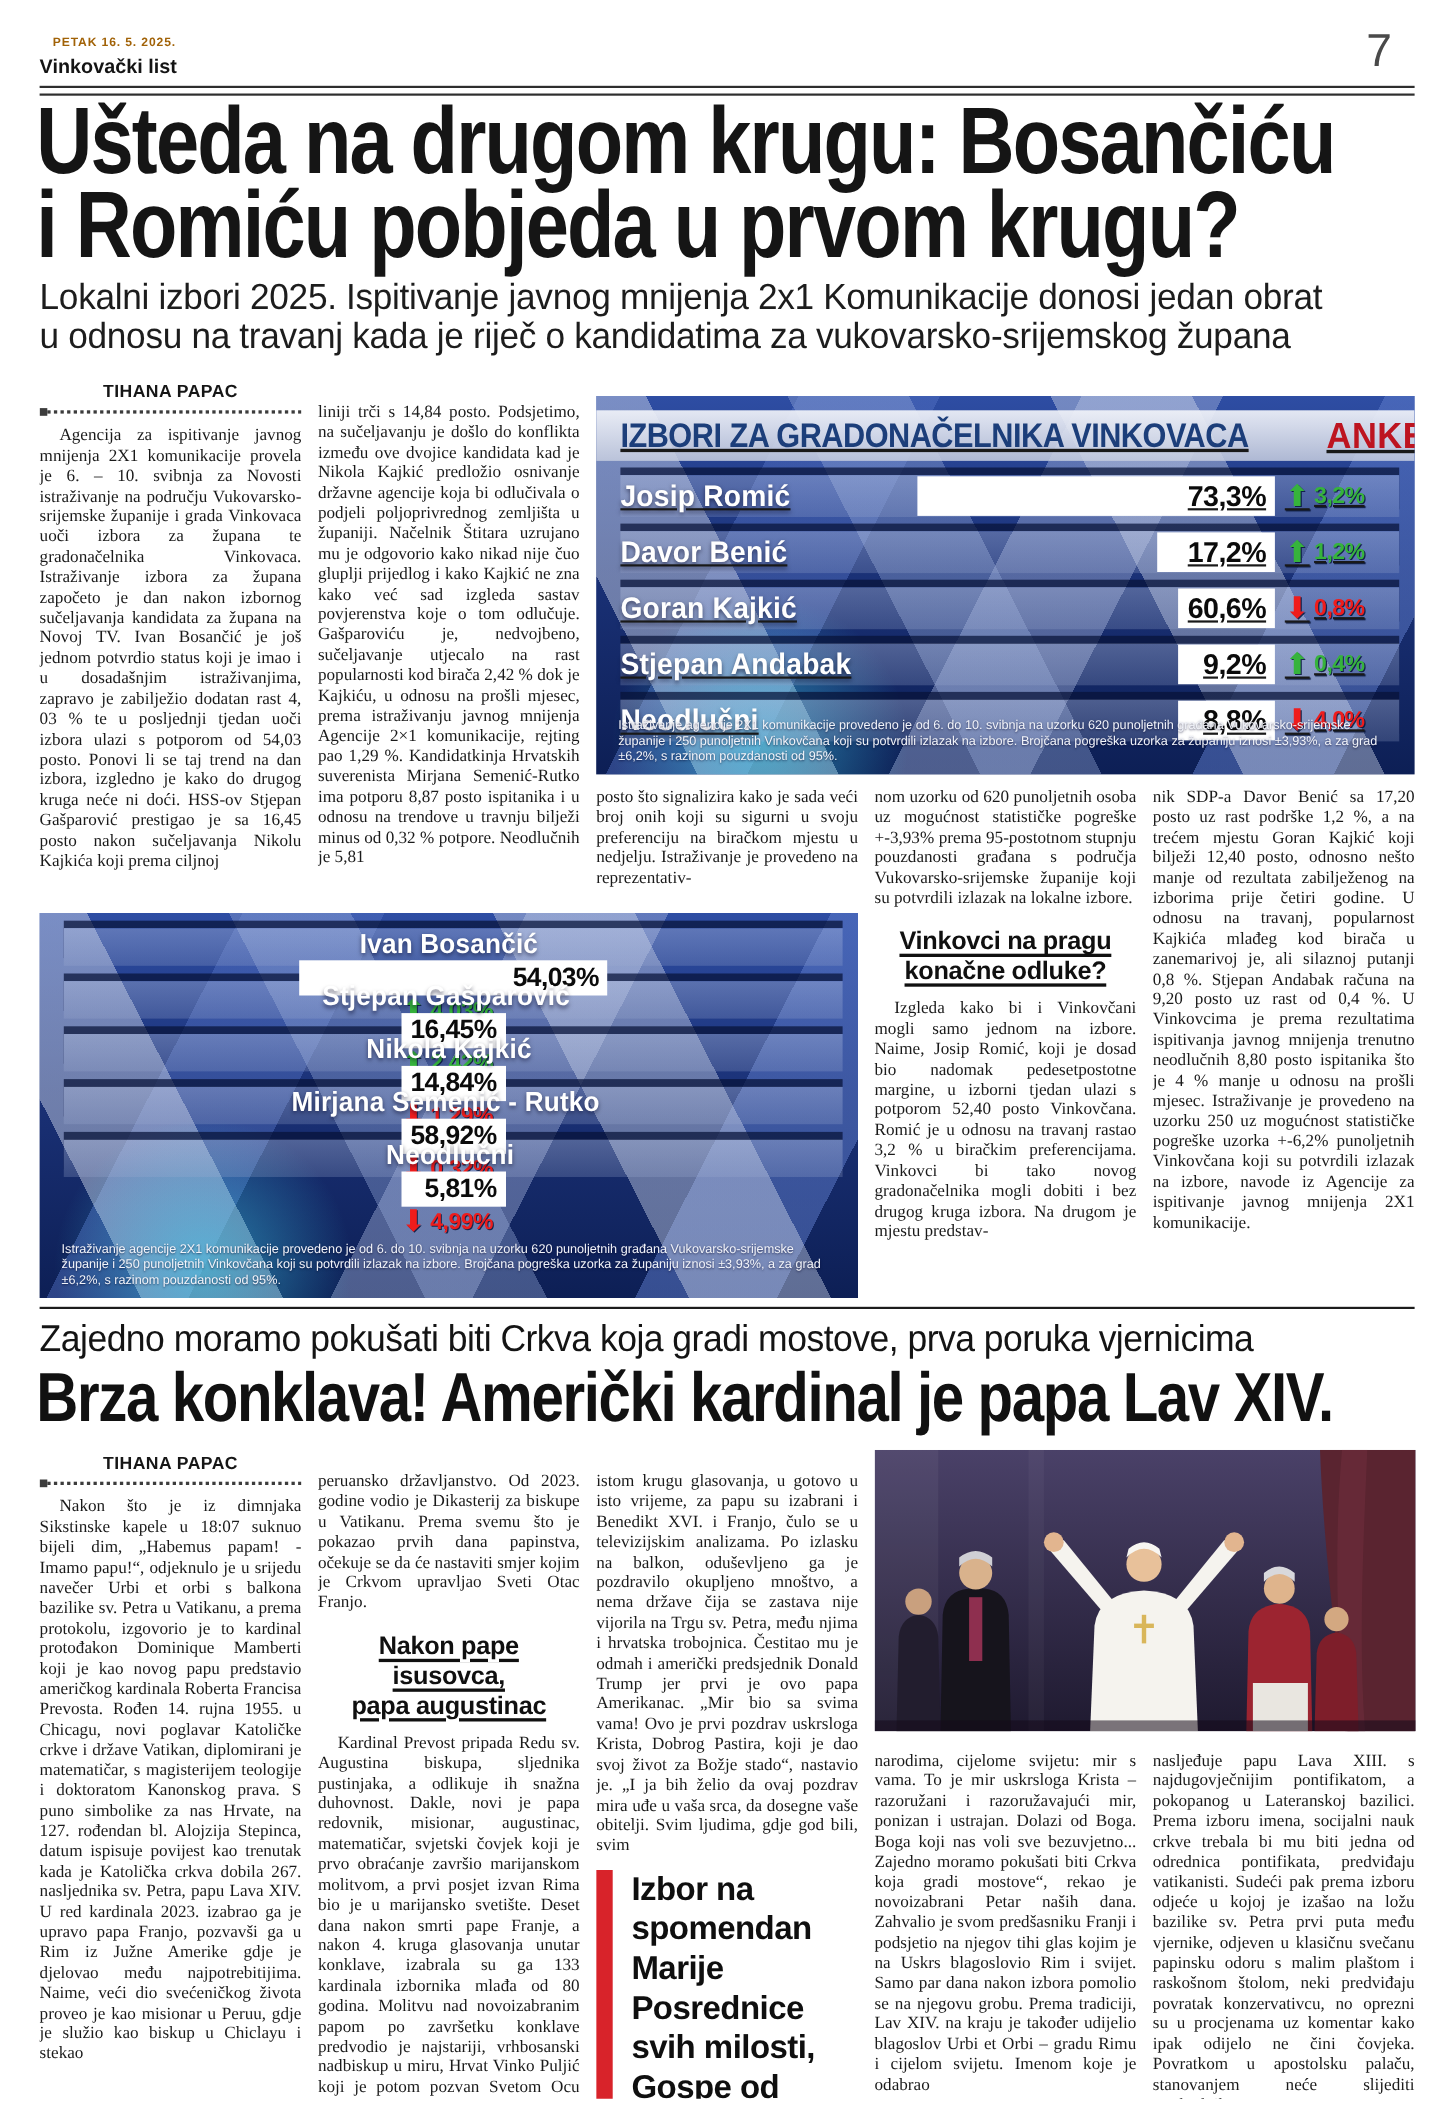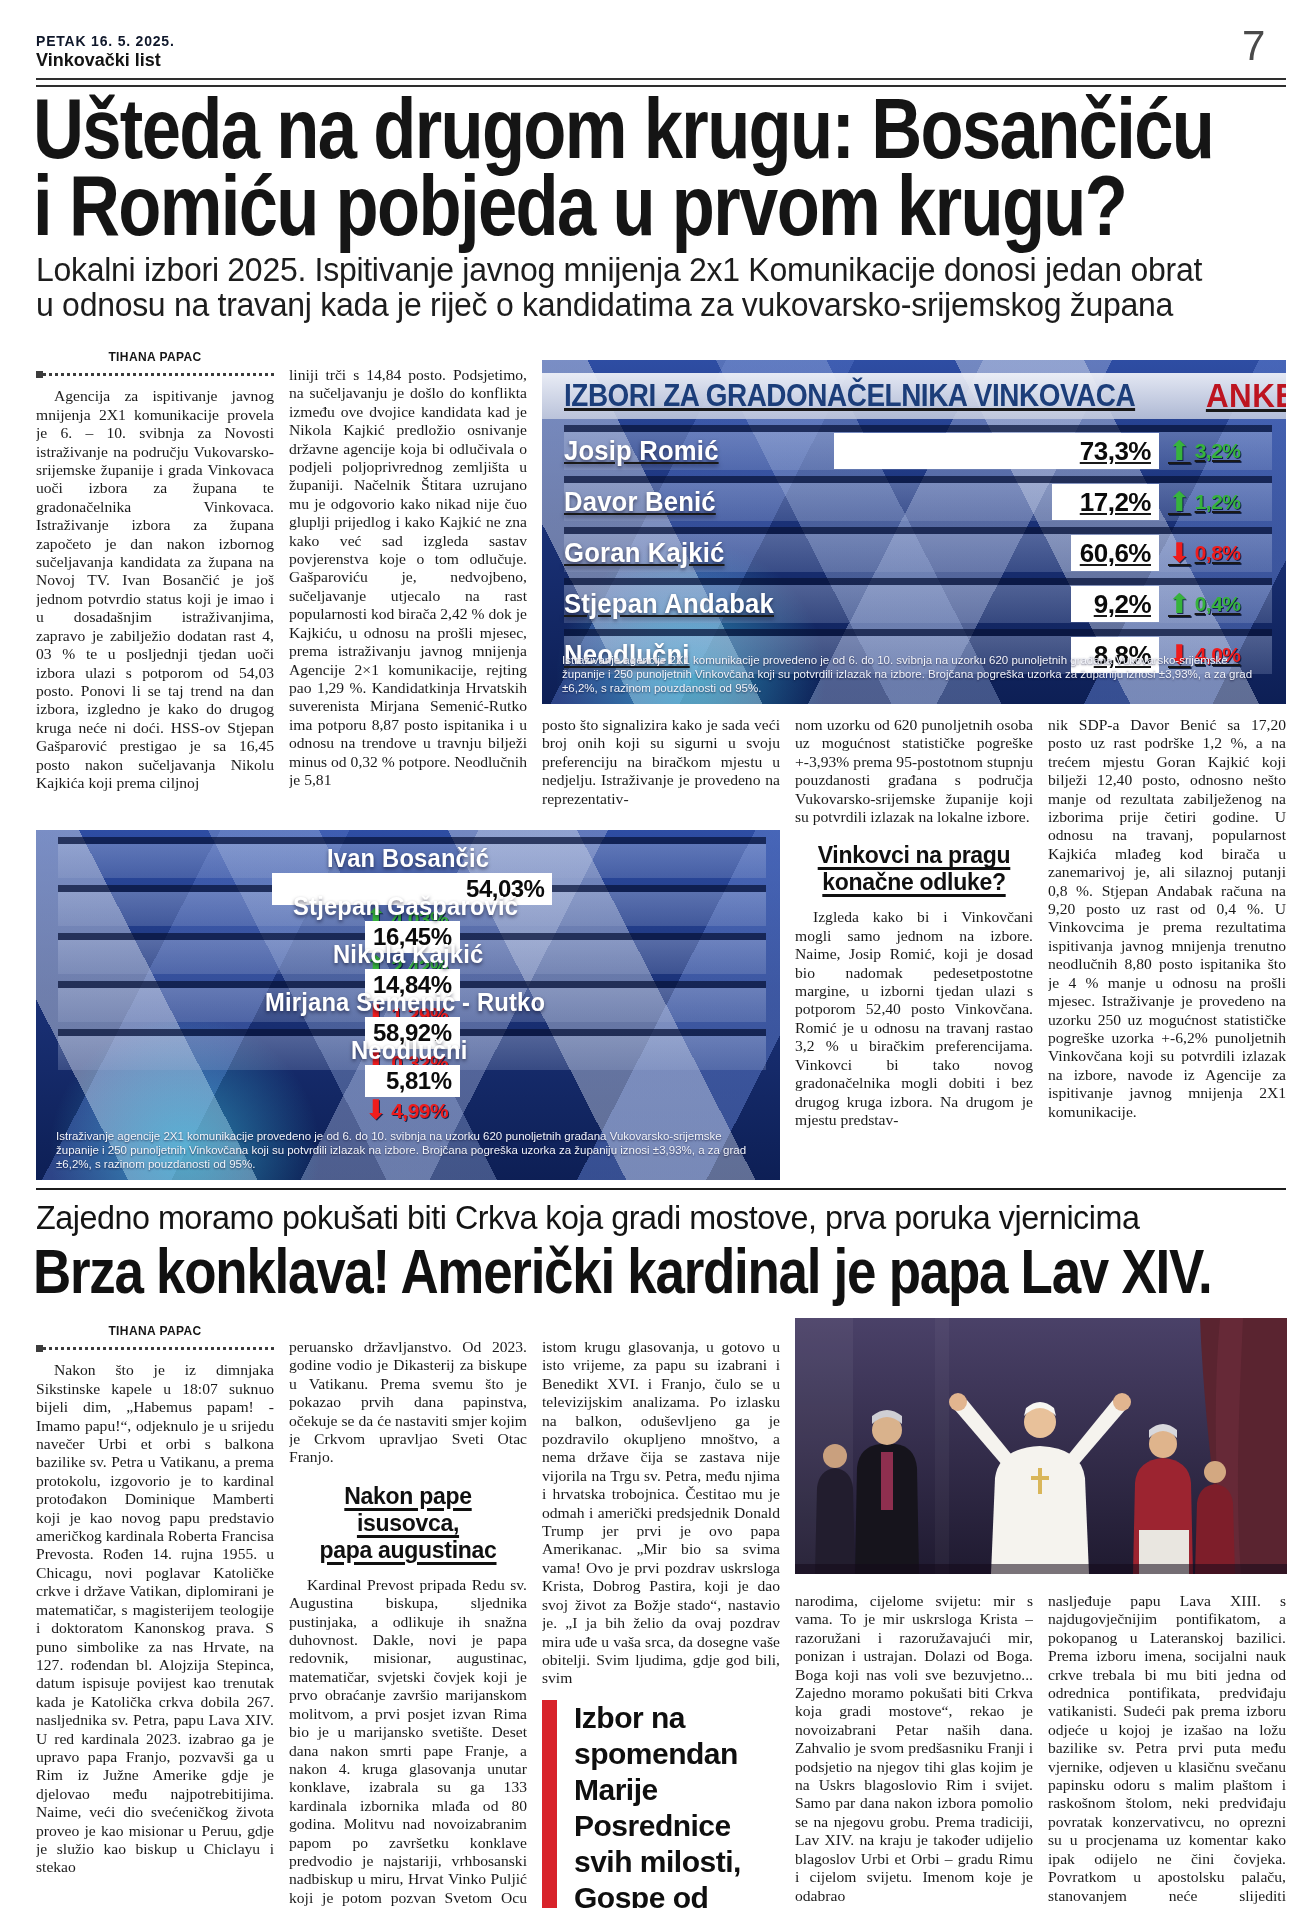--- a/index.html
+++ b/index.html
@@ -1,43 +1,43 @@
 <!DOCTYPE html>
 <html><head>
 <meta charset="utf-8">
 <style>
   html,body{margin:0;padding:0;background:#e9e9e9;}
   #page{position:relative;width:1311px;height:1920px;background:#fff;overflow:hidden;
         font-family:"Liberation Serif",serif;color:#191919;margin:0 auto;}
   .abs{position:absolute;}
 
   
-  .hdr-date{left:36px;top:33px;font-family:"Liberation Sans",sans-serif;font-size:14px;
-            letter-spacing:.8px;color:#0f172a;font-weight:700;}
+  .hdr-date{left:48px;top:33px;font-family:"Liberation Sans",sans-serif;font-size:11px;
+            letter-spacing:.8px;color:#a16207;font-weight:700;}
   .hdr-pub{left:36px;top:50px;font-family:"Liberation Sans",sans-serif;font-size:18px;
            font-weight:700;color:#141414;}
   .hdr-pageno{left:1242px;top:22px;font-family:"Liberation Sans",sans-serif;font-size:42px;
               font-weight:400;color:#4a4a4a;}
   .hdr-rule{left:36px;top:78px;width:1250px;height:5px;border-top:2px solid #2e2e2e;
             border-bottom:2px solid #2e2e2e;}
 
   
   .a1-headline{left:33px;top:90px;font-family:"Liberation Sans",sans-serif;font-weight:700;
                color:#151515;font-size:86px;line-height:77px;letter-spacing:-2px;}
   .a1-headline div{transform:scaleX(.82);transform-origin:0 50%;white-space:nowrap;}
   .a1-deck{left:36px;top:252px;width:1280px;font-family:"Liberation Sans",sans-serif;
            font-size:33px;line-height:35px;color:#1d1d1d;letter-spacing:-.3px;}
   .a1-deck div{transform:scaleX(.97);transform-origin:0 50%;white-space:nowrap;}
 
   
   .col{position:absolute;width:238px;font-size:15.6px;line-height:18.4px;text-align:justify;
        color:#1a1a1a;overflow:hidden;}
   .col p{margin:0;}
   .indent{text-indent:18px;}
-  .byline{font-family:"Liberation Sans",sans-serif;font-weight:700;font-size:12px;
+  .byline{font-family:"Liberation Sans",sans-serif;font-weight:700;font-size:16px;
           text-align:center;letter-spacing:.4px;color:#161616;}
   .dotrule{position:relative;border-top:3px dotted #3c3c3c;margin:7px 0 11px;}
   .dotrule::before{content:'';position:absolute;left:0;top:-5px;width:7px;height:7px;background:#3c3c3c;}
   .subhead{font-family:"Liberation Sans",sans-serif;font-weight:700;font-size:23px;
            line-height:27px;text-align:center;color:#101010;letter-spacing:-.3px;
            text-decoration:underline;text-decoration-thickness:2.5px;text-underline-offset:4px;
            margin:16px 2px 12px;}
 
   
   .chart{position:absolute;overflow:hidden;font-family:"Liberation Sans",sans-serif;

